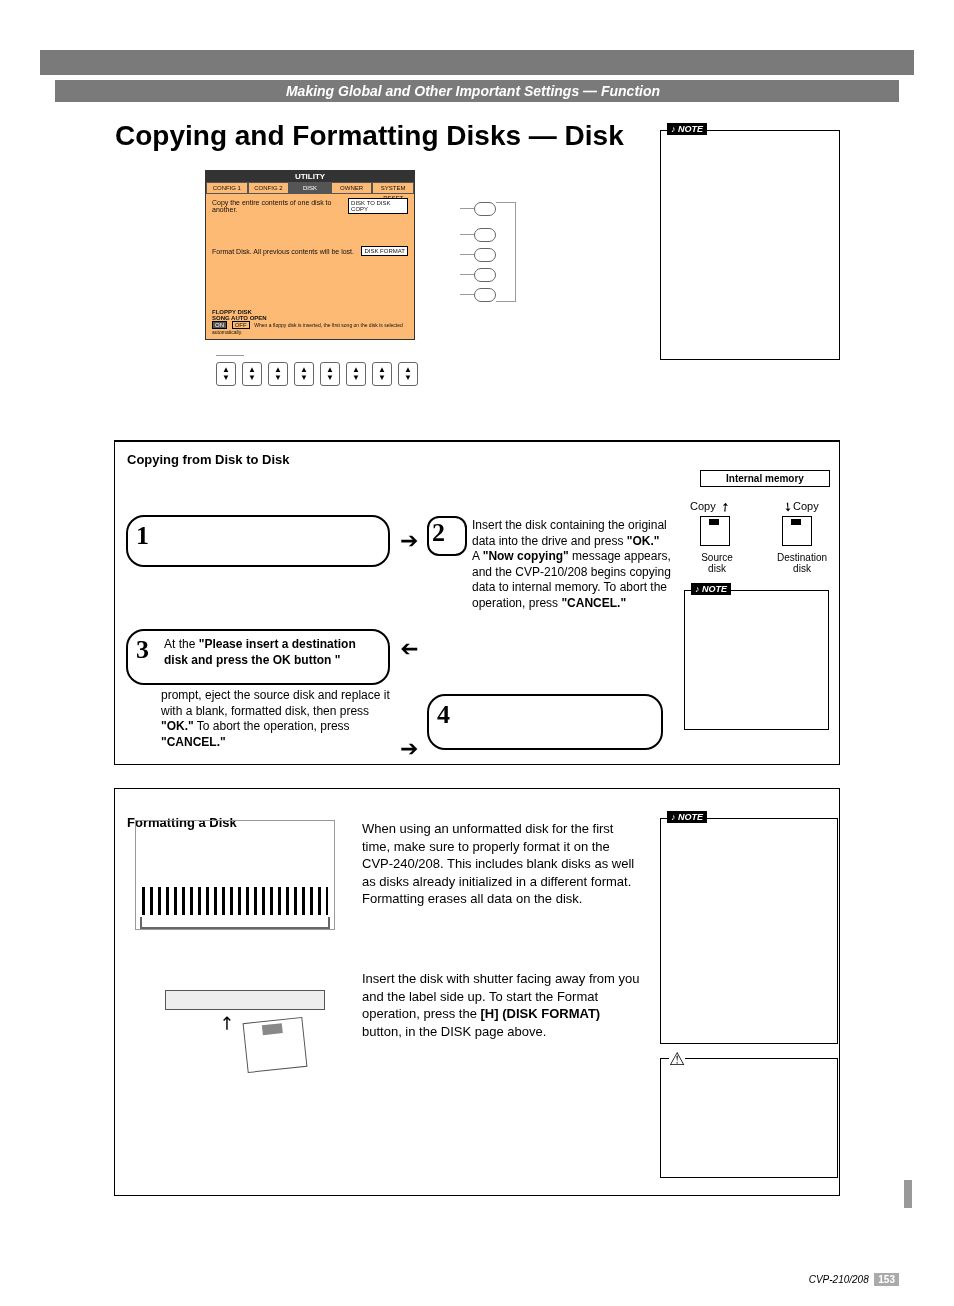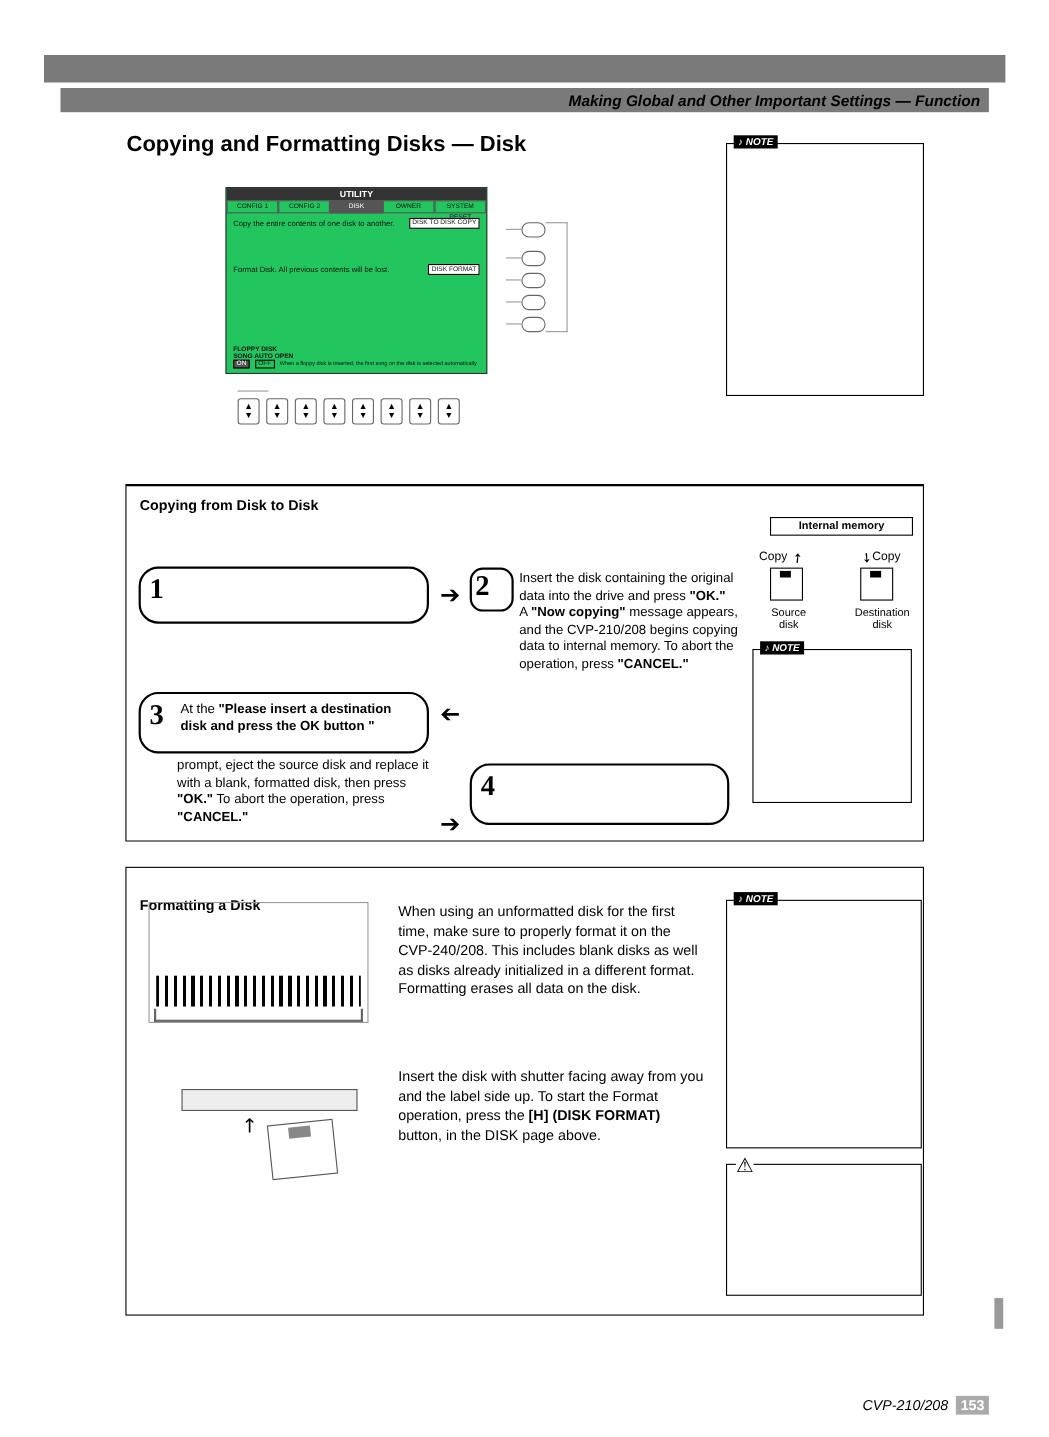--- a/index.html
+++ b/index.html
@@ -11,49 +11,49 @@
     position: relative;
     font-size: 13px;
     color: #000;
   }
   .top-gray-band { position:absolute; top:50px; left:40px; right:40px; height:25px; background:#7a7a7a; }
   .header-bar {
     position: absolute;
     top: 80px; left: 55px; right: 55px;
     height: 22px;
     background: #7a7a7a;
-    color: #000000;
+    color: #ffffff;
     font-style: italic;
     font-weight: bold;
-    text-align: right;
+    text-align: center;
     padding: 3px 8px 0 0;
     font-size: 14px;
   }
   .main-title {
     position:absolute; top:120px; left:115px;
-    font-size:20px; font-weight:bold;
+    font-size:28px; font-weight:bold;
   }
   .note-box {
     border:1px solid #000; position:relative;
     background:#fff;
     text-align:center;
   }
   .note-label {
     position:absolute; top:-8px; left:6px;
     background:#000; color:#fff;
     font-size:9px; font-weight:bold;
     padding:1px 4px;
     font-style:italic;
   }
   .note-label::before { content:"♪ "; font-style:normal;}
   .top-note1 { position:absolute; top:130px; left:660px; width:180px; height:230px; }
 
   
-  .utility-box { position:absolute; top:170px; left:205px; width:238px; height:170px;
-    background:#22c55e; border:1px solid #333; font-size:7px; color:#111;}
+  .utility-box { position:absolute; top:170px; left:205px; width:210px; height:170px;
+    background:#fdba74; border:1px solid #333; font-size:7px; color:#111;}
   .utility-title { text-align:center; background:#333; color:#fff; font-weight:bold; font-size:8px; padding:1px 0;}
   .utility-tabs { display:flex; height:12px; }
   .utility-tabs div { flex:1; border:1px solid #555; font-size:6px; text-align:center; line-height:10px;}
   .utility-tabs .sel { background:#555; color:#fff; }
   .ut-row { display:flex; justify-content:space-between; align-items:center; padding:4px 6px;}
   .ut-btn { border:1px solid #000; padding:1px 2px; font-size:6px; background:#fff;}
   .ut-bottom { position:absolute; bottom:4px; left:6px; right:6px; font-size:6px;}
   .ut-bottom-title{font-weight:bold;}
   .ut-off-on { display:inline-block; border:1px solid #000; padding:0 2px; margin-right:3px;}
 
@@ -125,21 +125,21 @@
   .drive-body{position:absolute;top:10px;left:30px;width:160px;height:20px;border:1px solid #555;background:#eee;}
   .floppy{position:absolute;top:40px;left:110px;width:60px;height:50px;border:1px solid #555;transform:rotate(-6deg);}
   .floppy::after{content:"";position:absolute;top:3px;left:18px;width:20px;height:10px;background:#888;}
   .insert-arrow{position:absolute;top:32px;left:84px;font-size:18px;transform:rotate(-45deg);}
   .fmt-text2{position:absolute;top:970px;left:362px;width:280px;font-size:13px;line-height:1.35;}
 
   .caution-box{position:absolute;top:1058px;left:660px;width:178px;height:120px;border:1px solid #000;}
   .caution-icon{position:absolute;top:-11px;left:8px;font-size:18px;background:#fff;}
 
   
-  .footer{ position:absolute; bottom:20px; right:55px; font-style:italic; font-size:13px;}
+  .footer{ position:absolute; bottom:20px; right:55px; font-style:italic; font-size:10px;}
   .footer .pg{ display:inline-block; background:#aaa; color:#fff; padding:1px 4px; font-style:normal; font-weight:bold;}
   .side-tab{position:absolute;right:42px;top:1180px;width:8px;height:28px;background:#999;}
 
   b{font-weight:bold;}
   .small-extra{white-space:pre-line;}
 </style>
 </head>
 <body>
 
 <div class="top-gray-band"></div>

